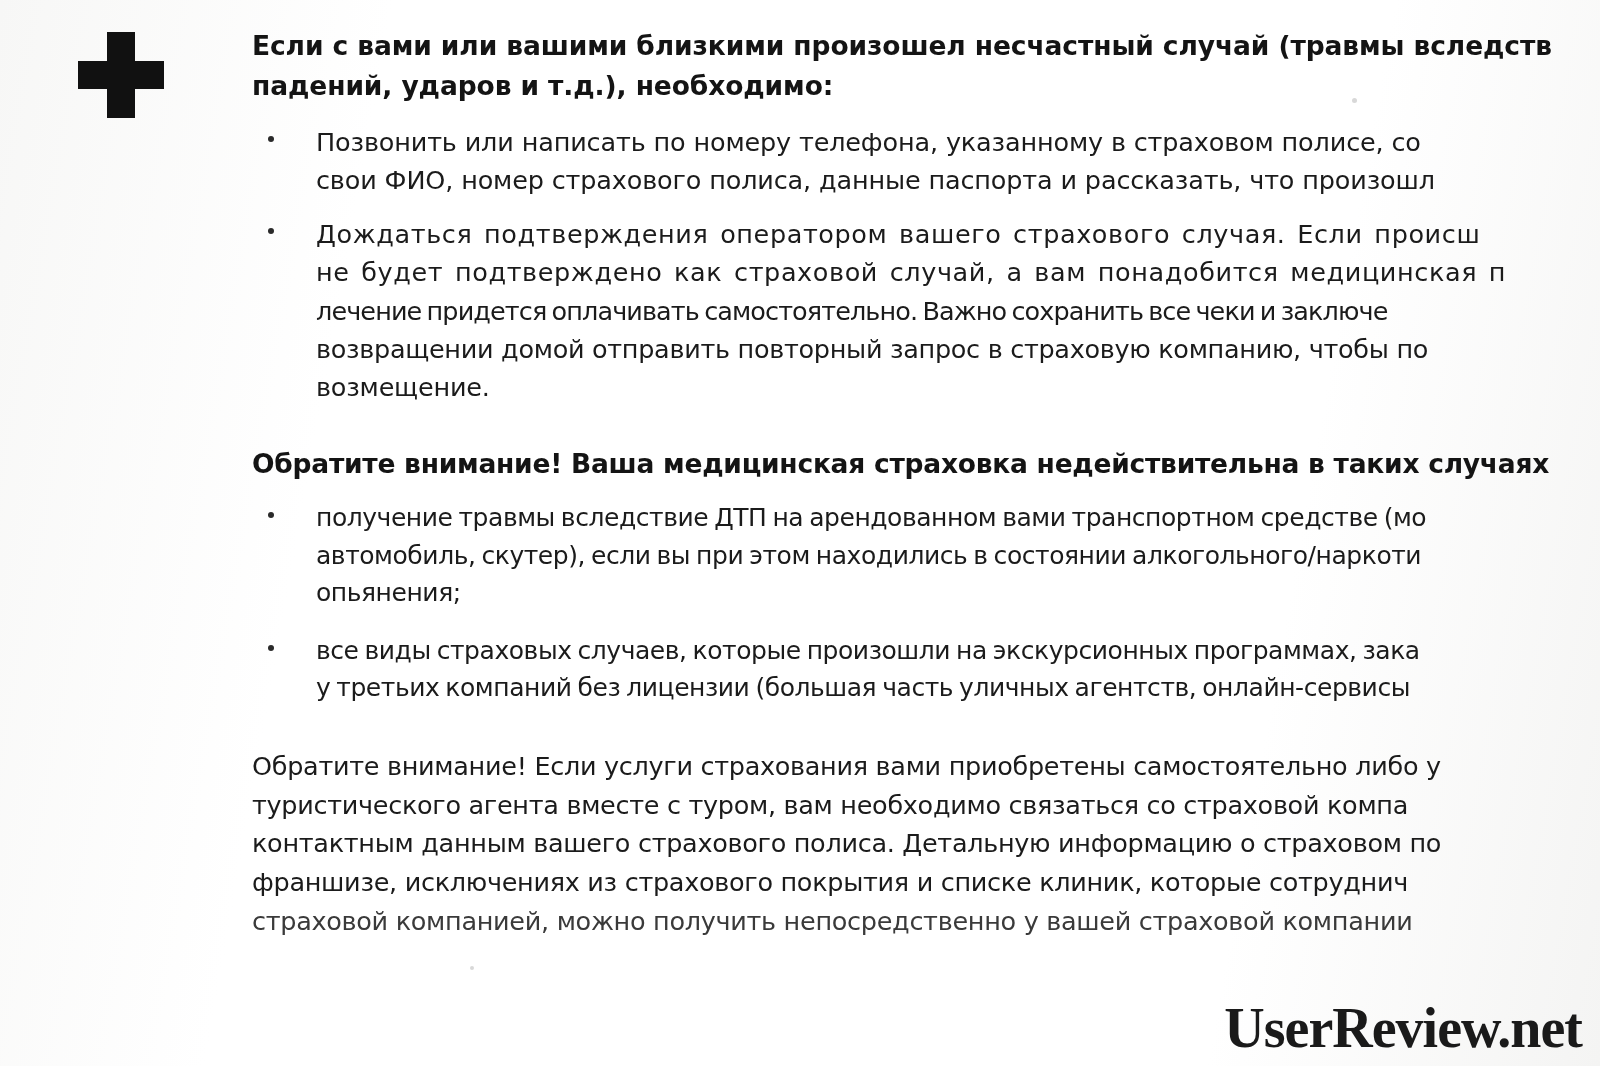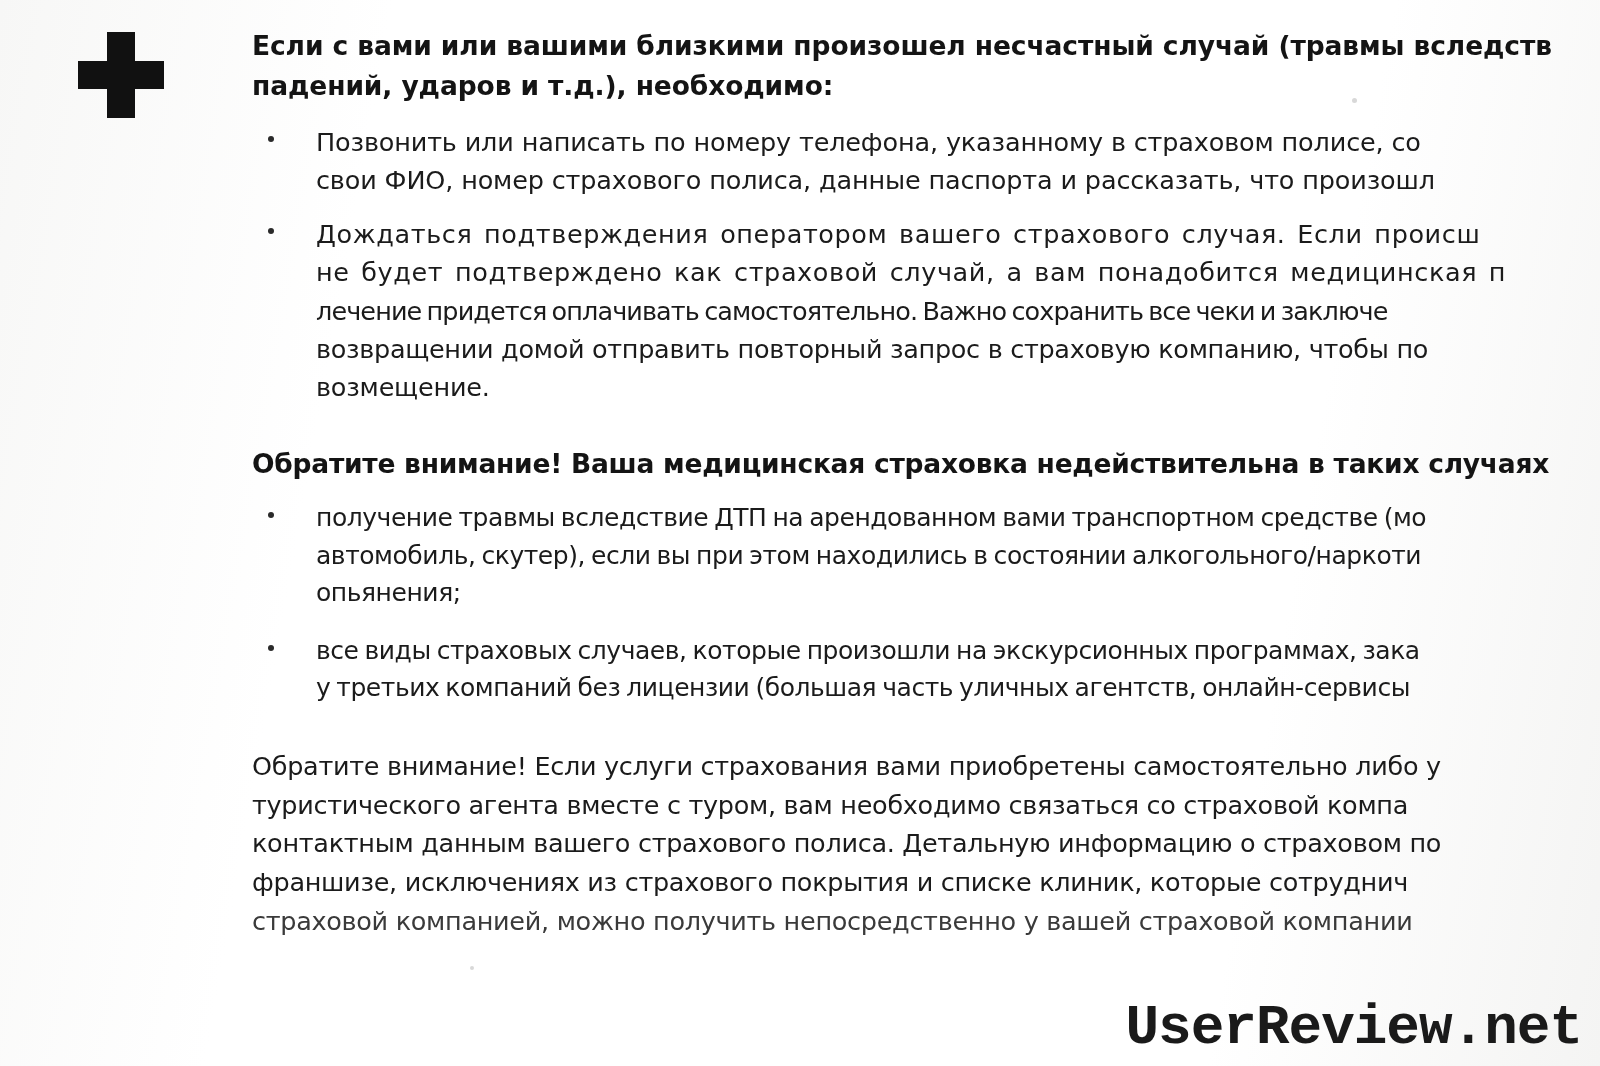--- a/index.html
+++ b/index.html
@@ -141,21 +141,21 @@
   }
 
   .watermark {
     position: absolute;
     right: 18px;
     bottom: 6px;
     font-size: 56px;
     font-weight: bold;
     color: #1a1a1a;
     letter-spacing: -1px;
-    font-family: Liberation Mono, monospace;
+    font-family: Liberation Serif, serif;
   }
   .speck {
     position: absolute;
     background: #d8d8d8;
     border-radius: 50%;
   }
 </style>
 </head>
 <body>
 

